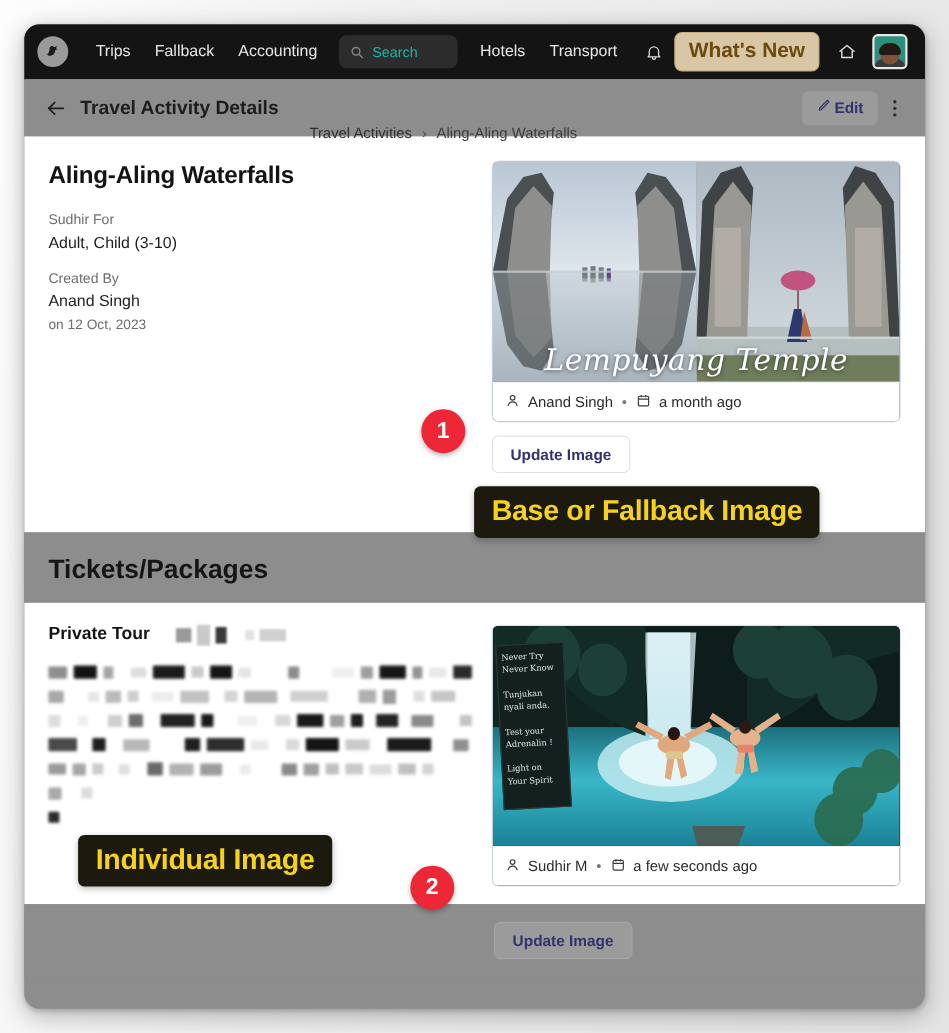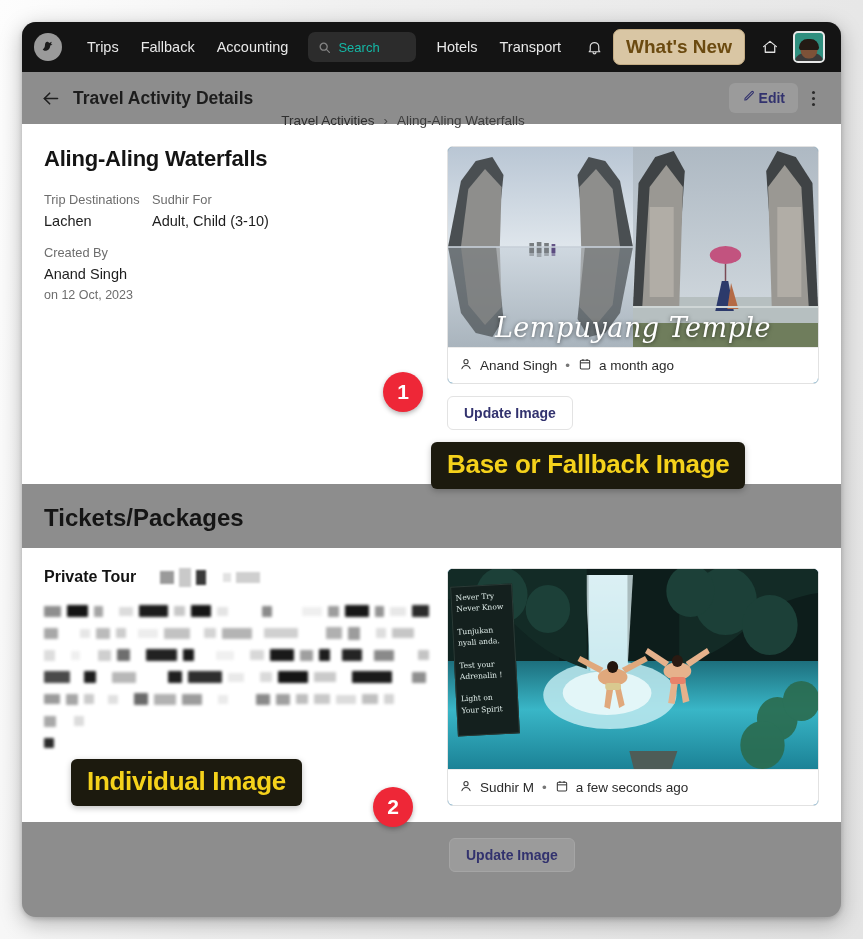--- a/index.html
+++ b/index.html
@@ -371,24 +371,20 @@
           <i></i>
       </div>
     </div>
   </div>
 
   <div class="card">
     <div class="card-left">
       <div class="activity-title">Aling-Aling Waterfalls</div>
 
       <div class="meta-row">
-        <div class="meta-col c1">
-          <div class="meta-label">Trip Destinations</div>
-          <div class="meta-value">Lachen</div>
-        </div>
         <div class="meta-col c2">
           <div class="meta-label">Sudhir For</div>
           <div class="meta-value">Adult, Child (3-10)</div>
         </div>
       </div>
 
       <div>
         <div class="meta-label">Created By</div>
         <div class="meta-value">Anand Singh</div>
         <div class="created-date">on 12 Oct, 2023</div>

